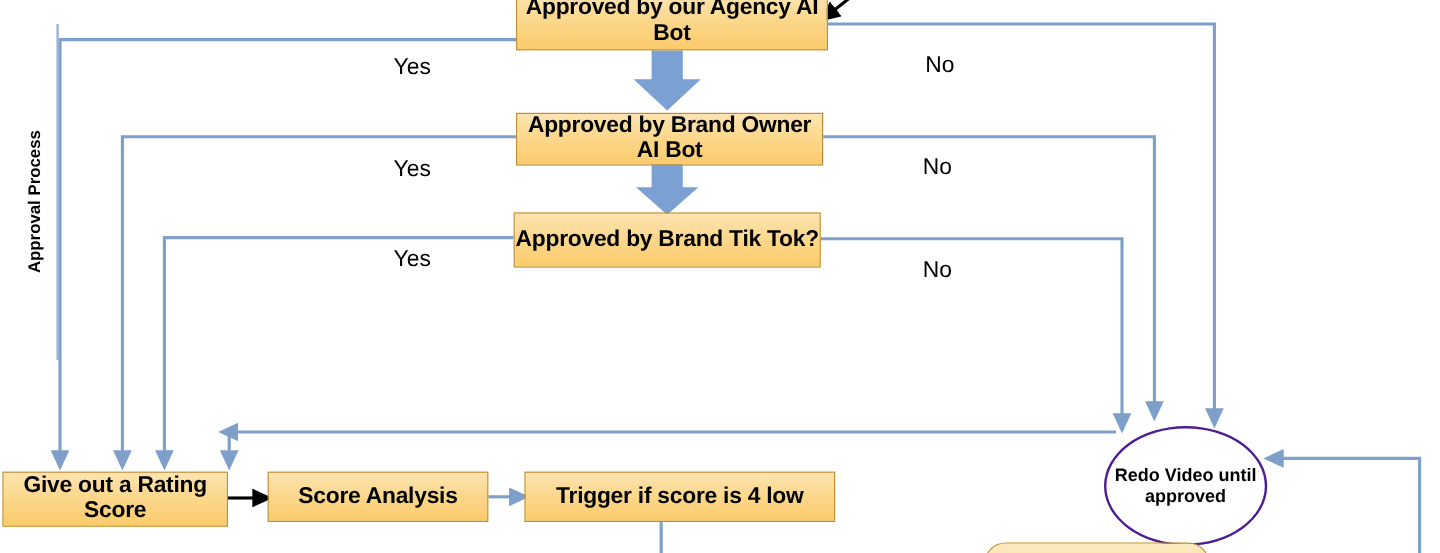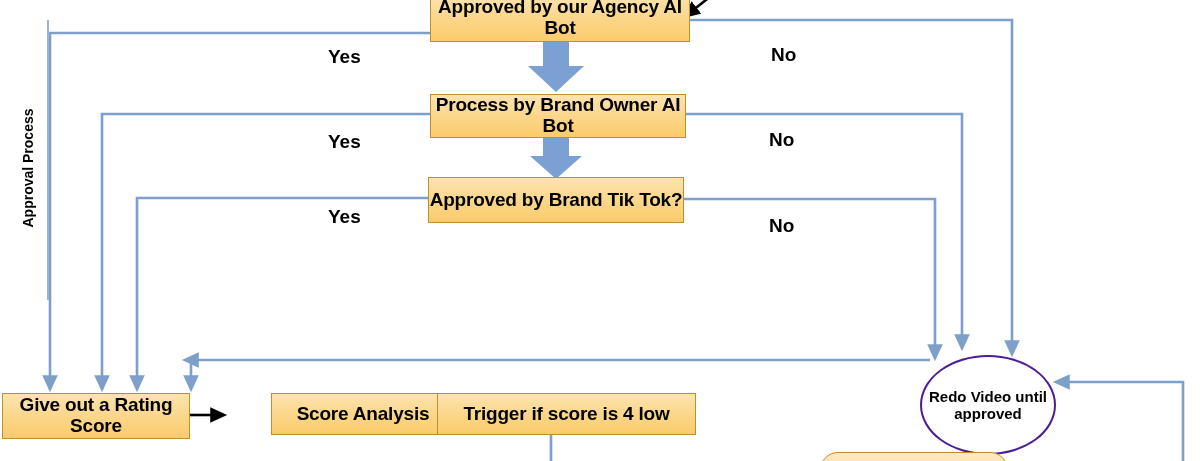--- a/index.html
+++ b/index.html
@@ -24,42 +24,42 @@
     font-weight:bold;
     display:flex;align-items:center;justify-content:center;
     text-align:center;
     line-height:1.08;
     letter-spacing:-0.2px;
   }
   #node-agency{left:430px;top:-6px;width:260px;height:48px;font-size:19px;}
   #node-brandowner{left:430px;top:94px;width:256px;height:44px;font-size:19px;}
   #node-brandtiktok{left:428px;top:177px;width:256px;height:46px;font-size:19px;}
   #node-rating{left:2px;top:393px;width:188px;height:46px;font-size:19px;}
-  #node-scoreanalysis{left:223px;top:393px;width:184px;height:42px;font-size:19px;margin-left:48px;}
+  #node-scoreanalysis{left:223px;top:393px;width:184px;height:42px;font-size:19px;}
   #node-trigger{left:437px;top:393px;width:259px;height:42px;font-size:19px;}
 
   
   #node-partial{
     position:absolute;left:820px;top:452px;width:186px;height:40px;
     border:1px solid #BF8F2E;border-radius:18px;
     background:linear-gradient(to bottom,#FDE9C2 0%,#FBD88E 100%);
   }
 
   
   #node-redo{
     position:absolute;left:920px;top:355px;width:136px;height:100px;
     border:2px solid #4c1d95;border-radius:50%;
     background:#fff;
     display:flex;align-items:center;justify-content:center;
     text-align:center;font-size:15px;font-weight:bold;line-height:1.14;color:#000;
     box-sizing:border-box;
   }
 
   
-  .lbl{position:absolute;font-weight:bold;color:#000;font-size:19px;}
+  .lbl{position:absolute;font-weight:normal;color:#000;font-size:19px;}
   #lbl-yes1{left:328px;top:46px;}
   #lbl-no1 {left:771px;top:44px;}
   #lbl-yes2{left:328px;top:131px;}
   #lbl-no2 {left:769px;top:129px;}
   #lbl-yes3{left:328px;top:206px;}
   #lbl-no3 {left:769px;top:215px;}
 
   #lbl-approval{
     position:absolute;left:-52px;top:160px;width:160px;
     text-align:center;
@@ -118,21 +118,21 @@
     <g fill="#7BA0D4">
       <path d="M543,42 L569,42 L569,66 L584,66 L556,92 L528,66 L543,66 Z"></path>
       <path d="M543,136 L569,136 L569,156 L582,156 L556,179 L530,156 L543,156 Z"></path>
     </g>
 
     <line x1="48" y1="20" x2="48" y2="300" stroke="#9BB4D6" stroke-width="2"></line>
   </svg>
 
   <div class="node" id="node-agency">Approved by our Agency AI Bot</div>
 
-  <div class="node" id="node-brandowner">Process by Brand Owner AI Bot</div>
+  <div class="node" id="node-brandowner">Approved by Brand Owner AI Bot</div>
 
   <div class="node" id="node-rating">Give out a Rating Score</div>
 
   <div class="node" id="node-brandtiktok">Approved by Brand Tik Tok?</div>
 
   <div class="node" id="node-scoreanalysis">Score Analysis</div>
 
   <div class="node" id="node-trigger">Trigger if score is 4 low</div>
 
   <div id="node-redo">Redo Video until approved</div>

